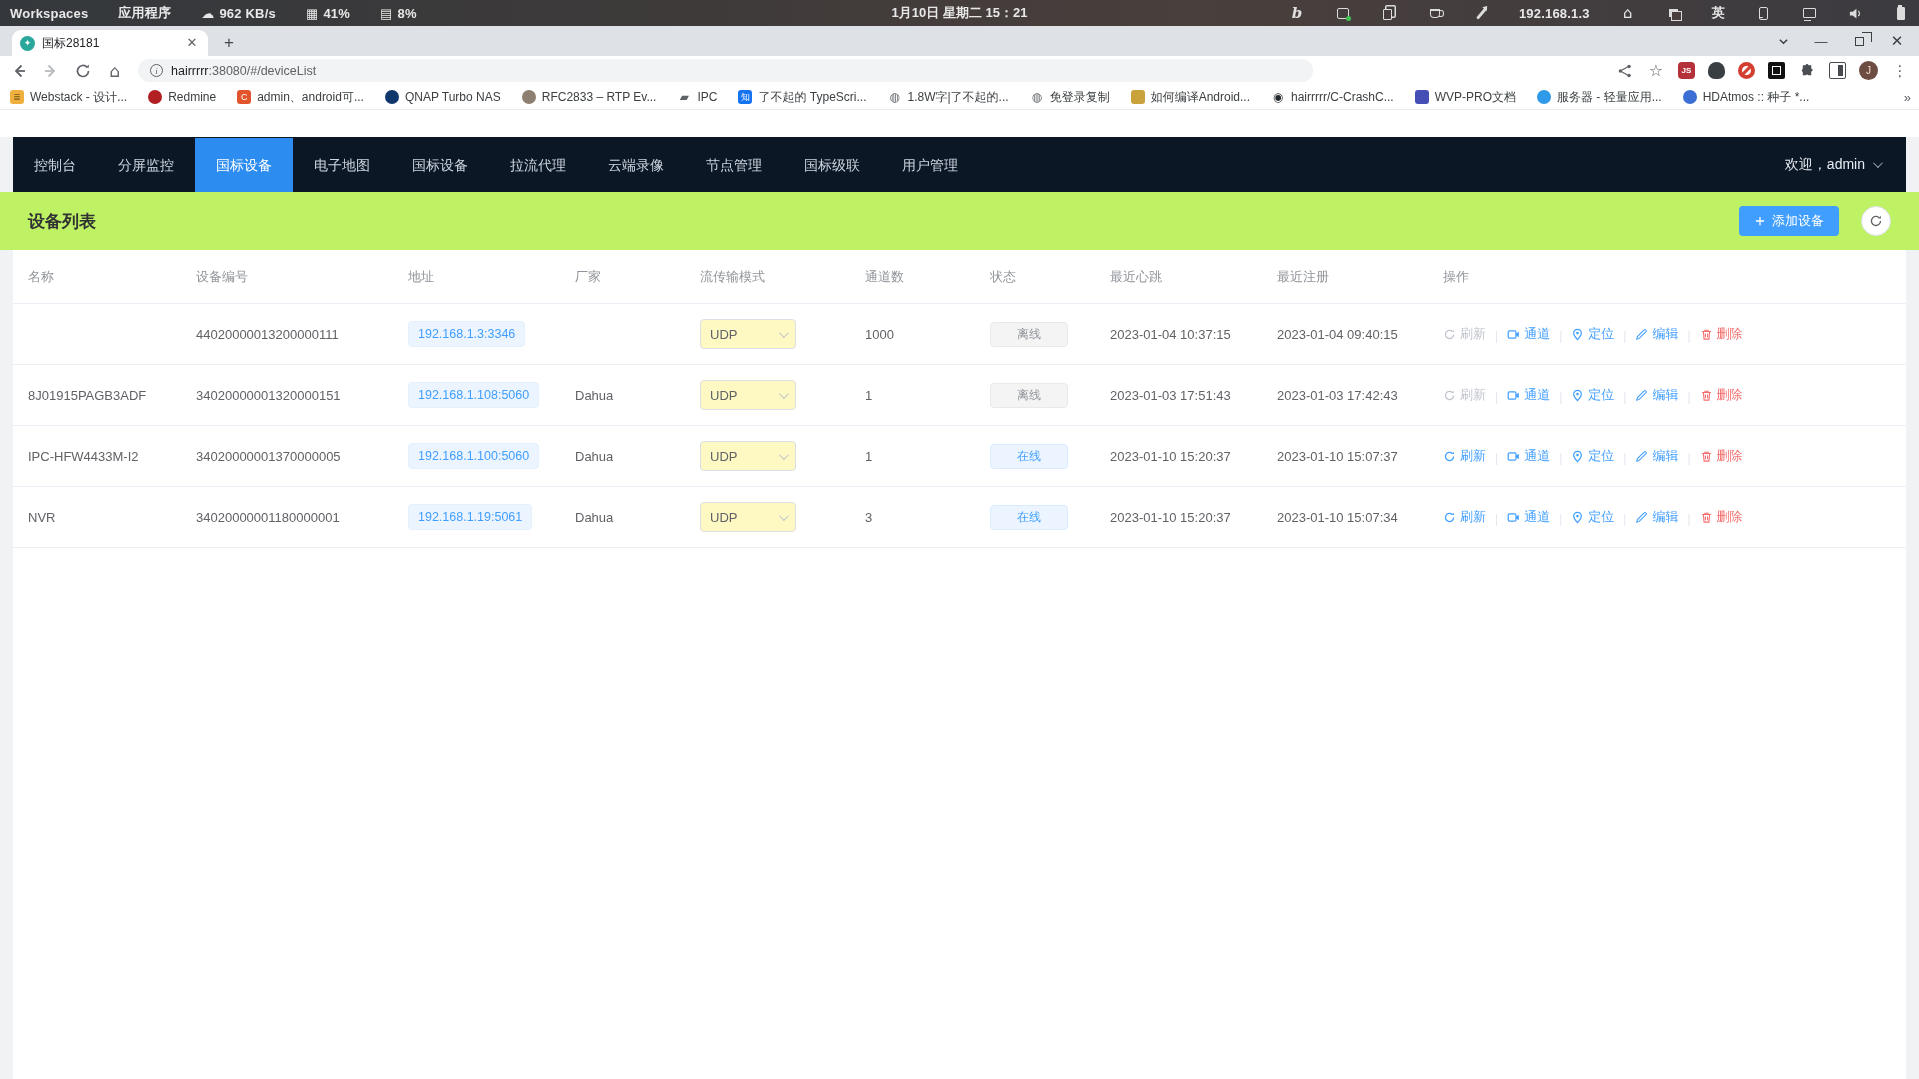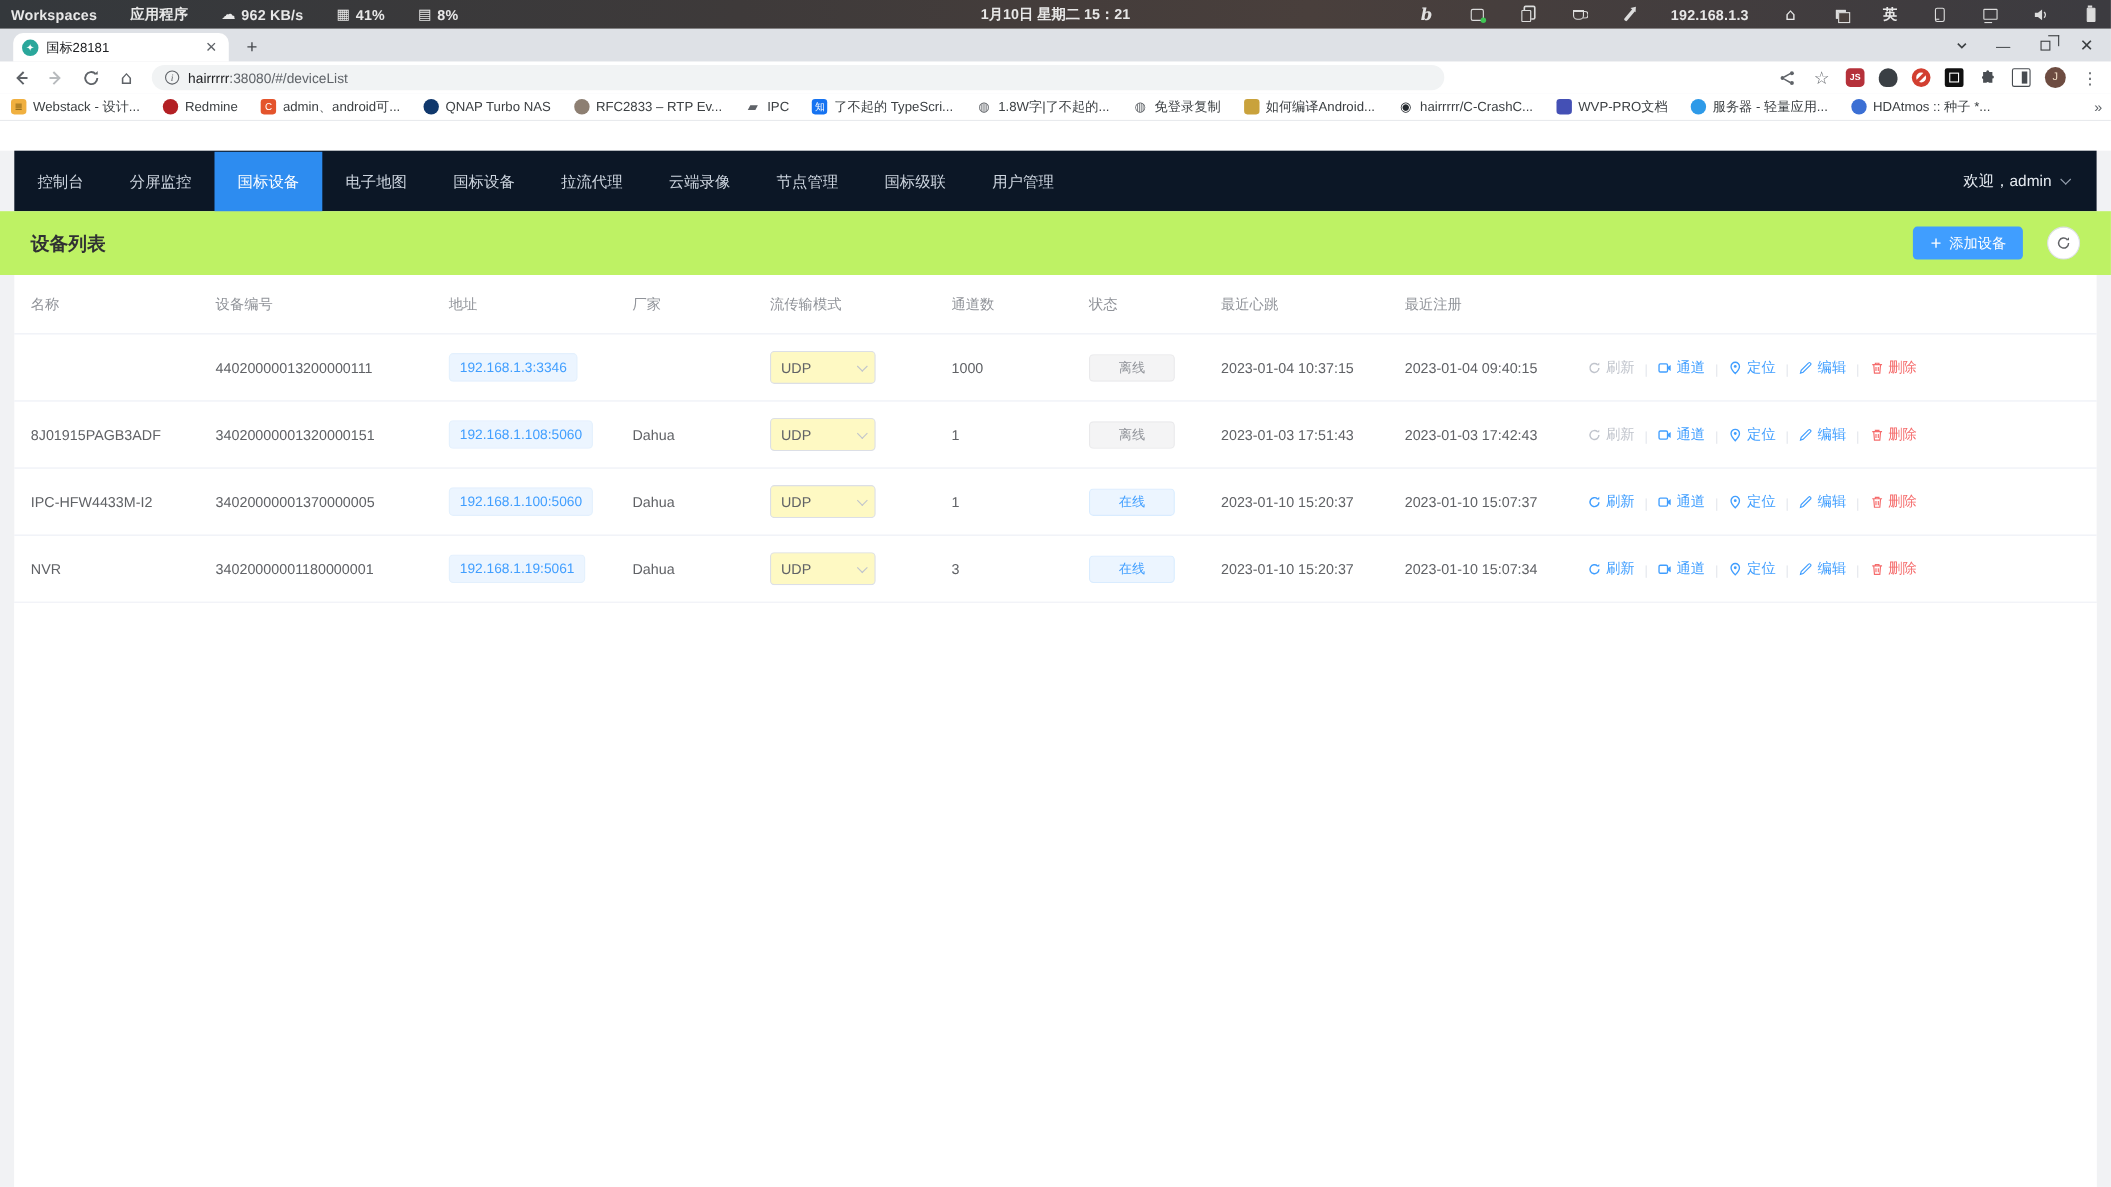--- a/index.html
+++ b/index.html
@@ -341,20 +341,21 @@
     <div class="tgrid thead" id="thead">
         <div>名称</div>
         <div>设备编号</div>
         <div>地址</div>
         <div>厂家</div>
         <div>流传输模式</div>
         <div>通道数</div>
         <div>状态</div>
         <div>最近心跳</div>
         <div>最近注册</div>
+        <div>操作</div>
       </div>
     <div id="tbody">
         <div class="tgrid trow">
           <div></div>
           <div>44020000013200000111</div>
           <div><span class="addr-chip">192.168.1.3:3346</span></div>
           <div></div>
           <div><span class="sel">
               <span>UDP</span>
               <span class="caret"></span>

